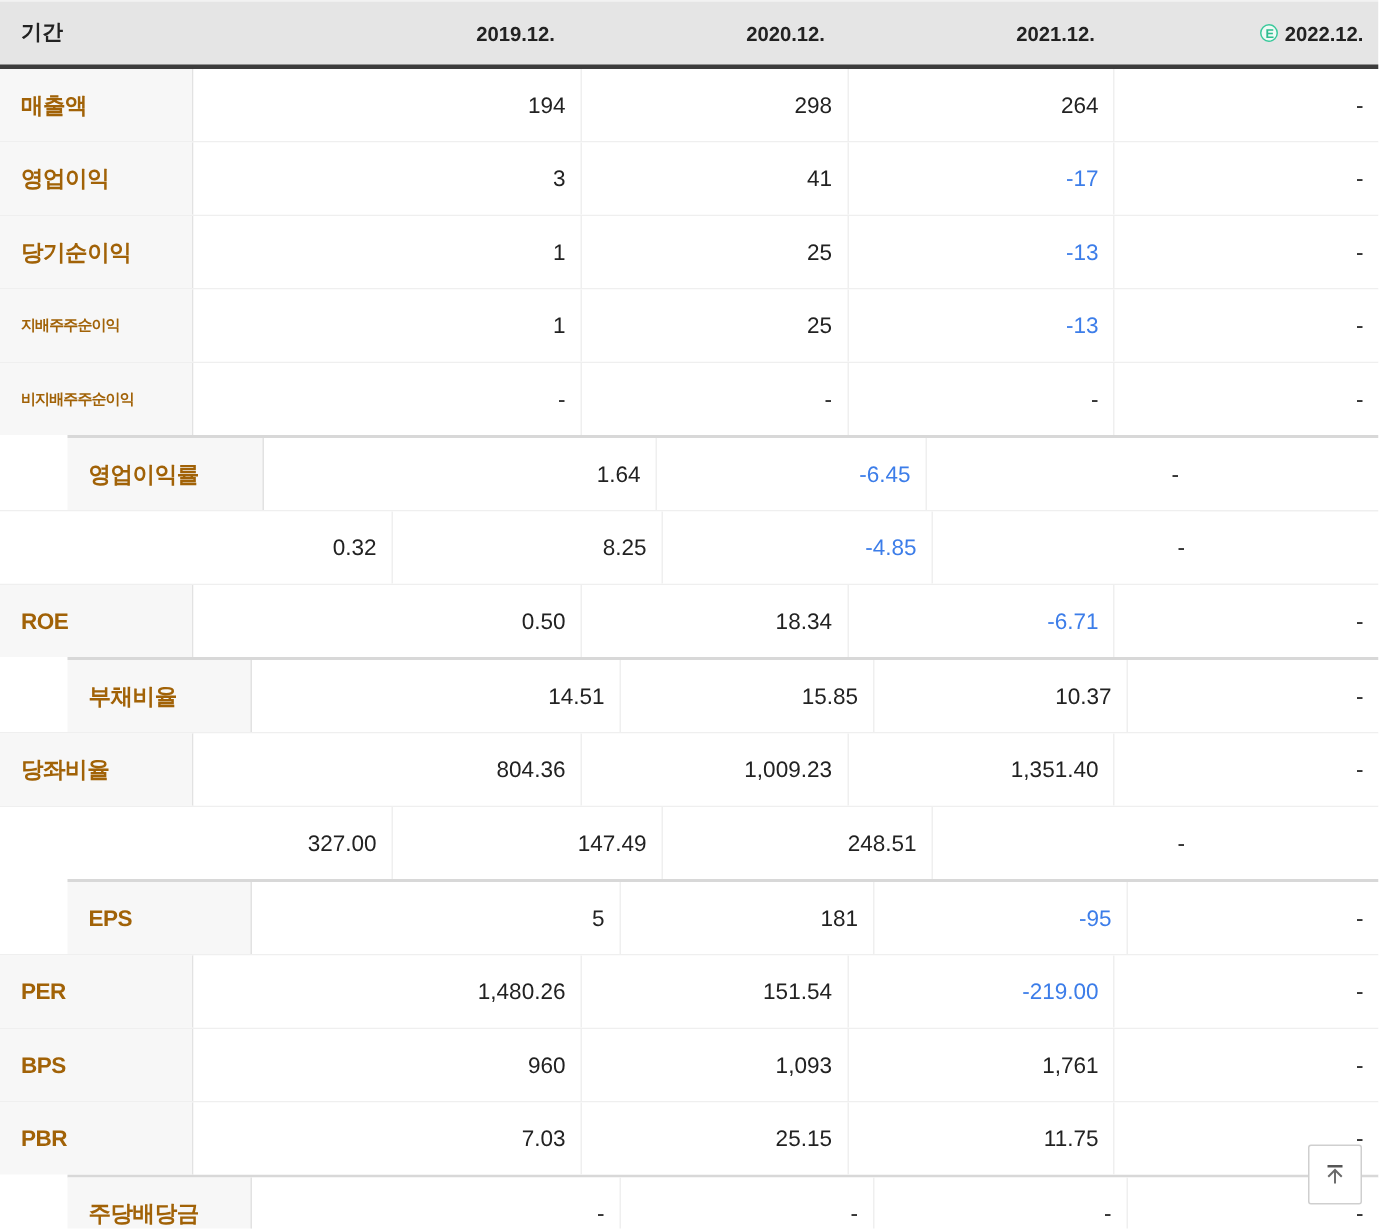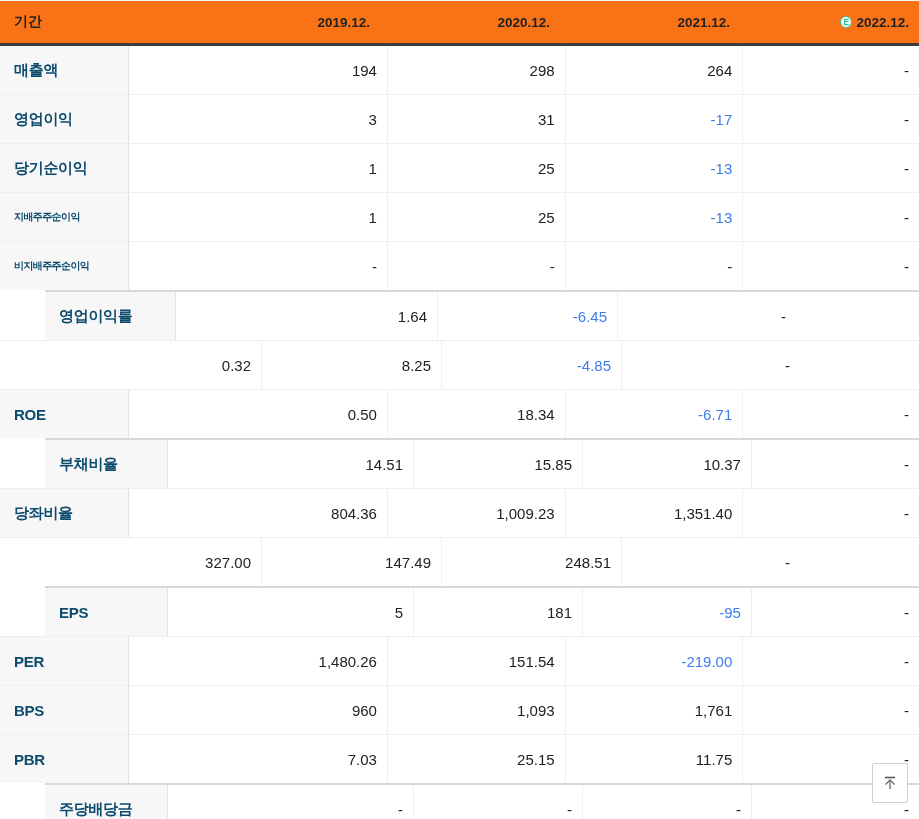--- a/index.html
+++ b/index.html
@@ -6,21 +6,21 @@
   body{
     width:919px;height:819px;overflow:hidden;position:relative;
     font-family:"Liberation Sans","DejaVu Sans",sans-serif;
     -webkit-font-smoothing:antialiased;
   }
   .page{width:919px;border-top:1px solid #f2f2f2;}
 
   
   .thead{
     display:flex;height:42px;align-items:center;
-    border-bottom:3px solid #3c3c3c;background:#f97316;
+    border-bottom:3px solid #3c3c3c;background:#e5e5e5;
   }
   .thead .cell{height:42px;display:flex;align-items:center;box-sizing:border-box;}
   .thead .label{
     width:119px;padding-left:14px;font-size:14px;font-weight:bold;color:#222;
   }
   .thead .val{
     justify-content:flex-end;padding-right:10px;
     font-size:13.5px;font-weight:bold;color:#222;
   }
   .c1{width:261px;} .c2{width:180px;} .c3{width:180px;text-align:right;} .c4{width:179px;}
@@ -33,21 +33,21 @@
   }
 
   
   .row{display:flex;height:48px;border-top:1px solid #efefef;}
   .row:first-child{border-top:none;}
   .row.group{border-top:2px solid #d8d8d8;margin-left:45px;}
   .row .cell{height:48px;display:flex;align-items:center;box-sizing:border-box;}
   .row .label{
     width:131px;padding-left:14px;background:#f7f7f7;
     border-right:1px solid #e2e2e2;
-    font-size:15px;font-weight:bold;color:#0c4a6e;
+    font-size:15px;font-weight:bold;color:#a16207;
     letter-spacing:-0.3px;white-space:nowrap;overflow:hidden;
   }
   .row .label.small{font-size:10px;letter-spacing:-0.6px;}
   .row .val{
     justify-content:flex-end;padding-right:10px;
     font-size:15px;color:#222;background:#ffffff;
   }
   .row .val.c2,.row .val.c3,.row .val.c4{border-left:1px solid #efefef;}
   .row .val.neg{color:#3c7de9;}
 
@@ -86,21 +86,21 @@
       <div class="row">
         <div class="cell label">매출액</div>
         <div class="cell val c1">194</div>
         <div class="cell val c2">298</div>
         <div class="cell val c3">264</div>
         <div class="cell val c4">-</div>
       </div>
       <div class="row">
         <div class="cell label">영업이익</div>
         <div class="cell val c1">3</div>
-        <div class="cell val c2">31</div>
+        <div class="cell val c2">41</div>
         <div class="cell val c3 neg">-17</div>
         <div class="cell val c4">-</div>
       </div>
       <div class="row">
         <div class="cell label">당기순이익</div>
         <div class="cell val c1">1</div>
         <div class="cell val c2">25</div>
         <div class="cell val c3 neg">-13</div>
         <div class="cell val c4">-</div>
       </div>

